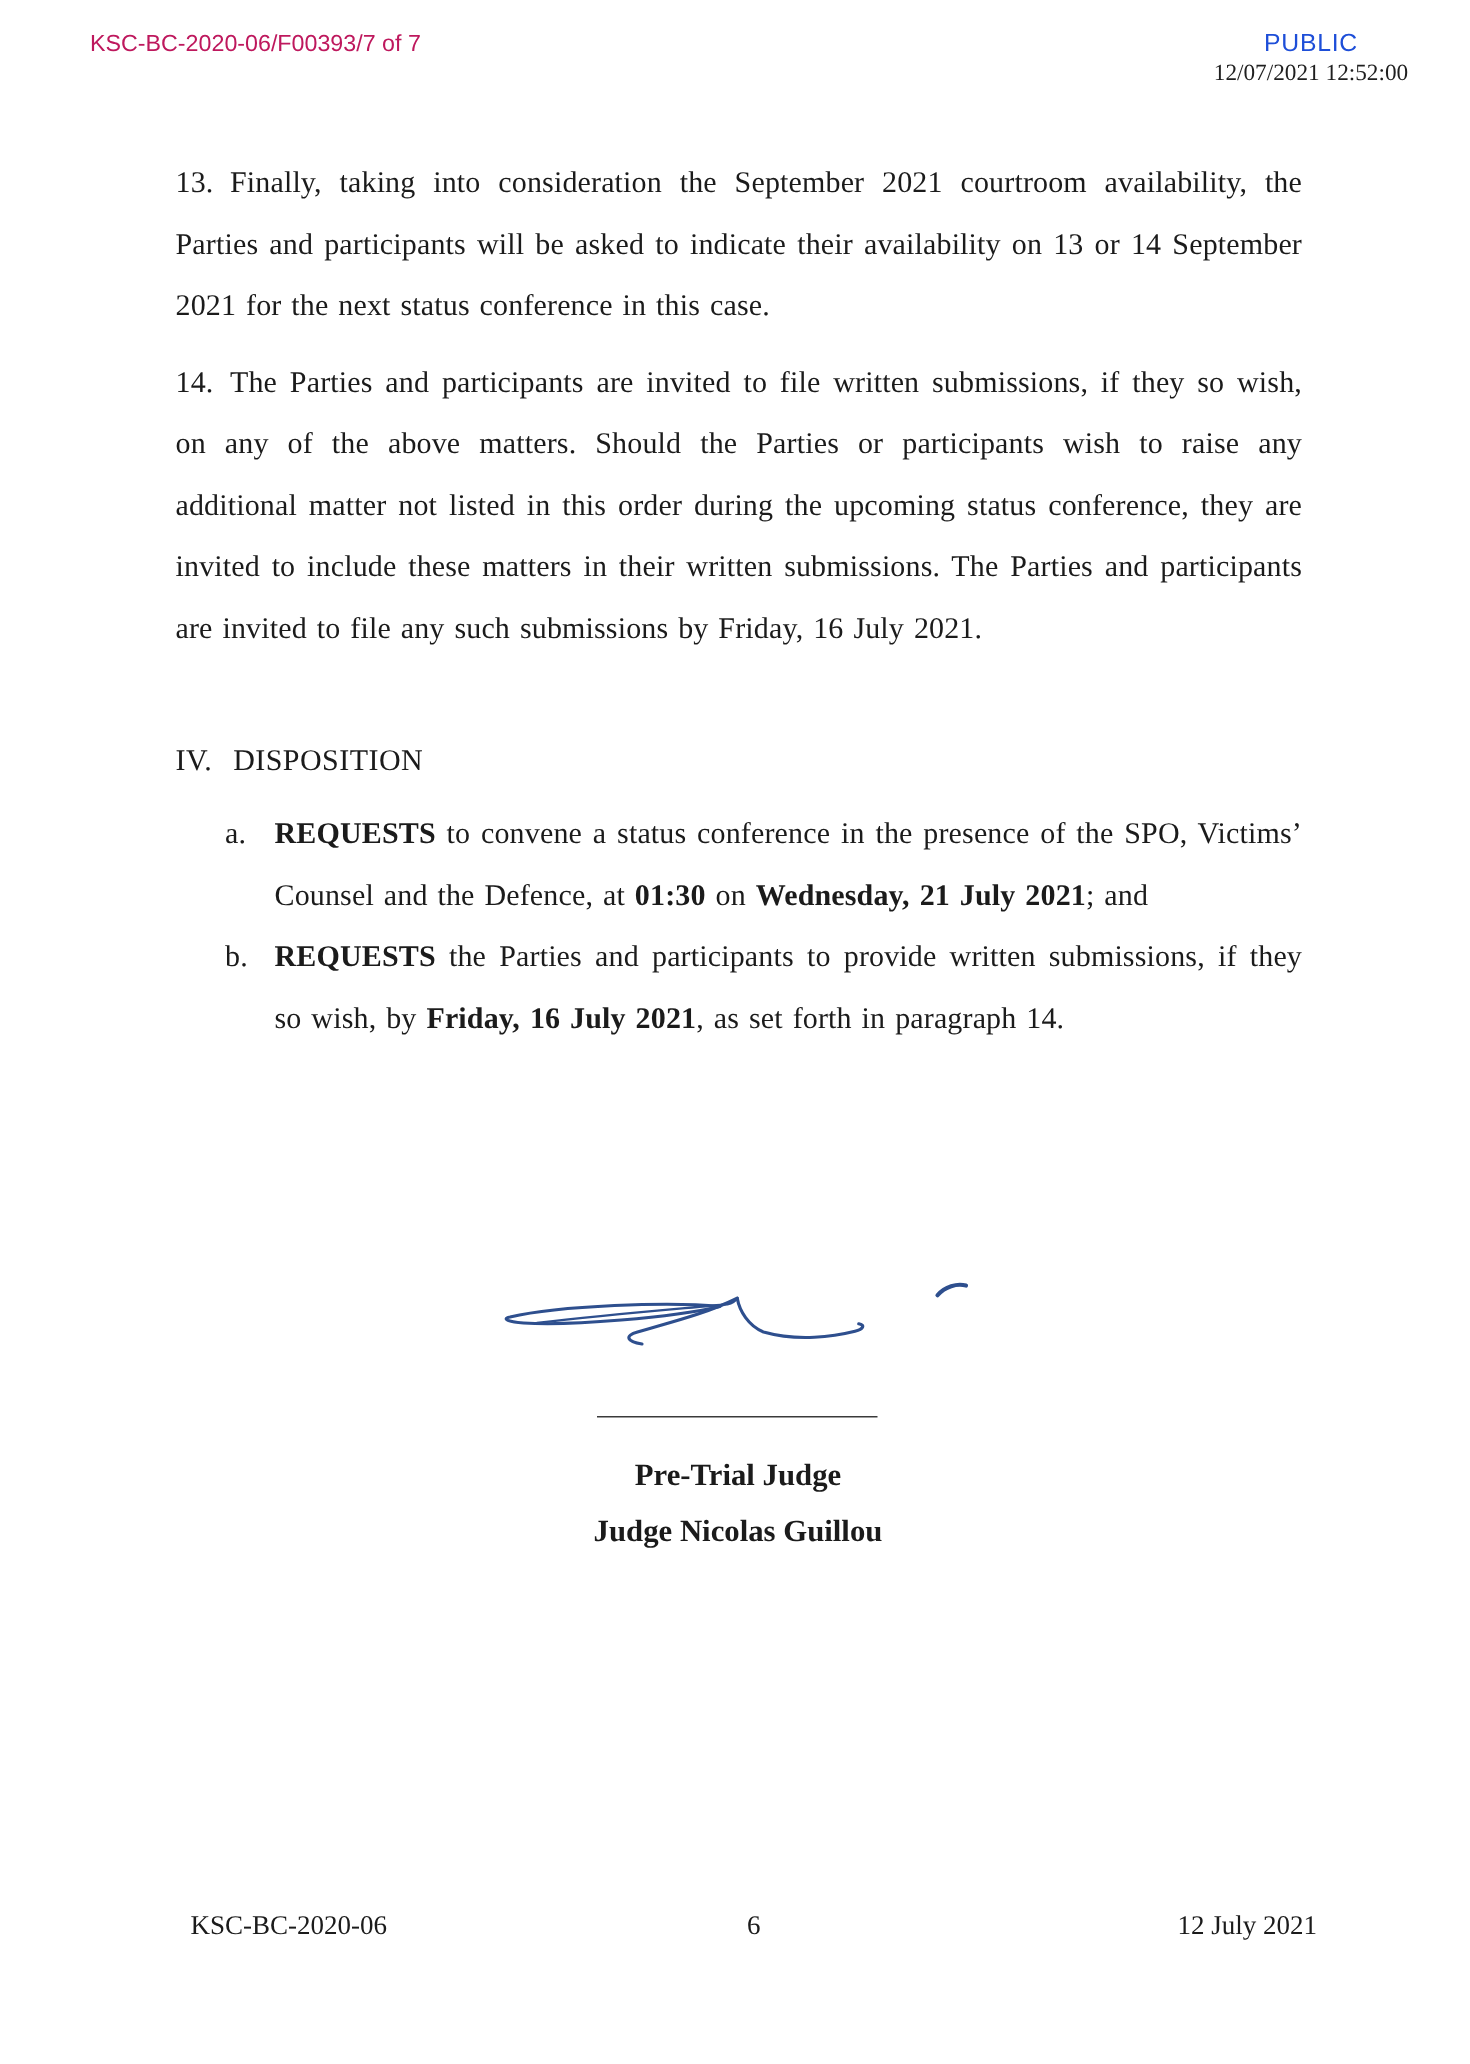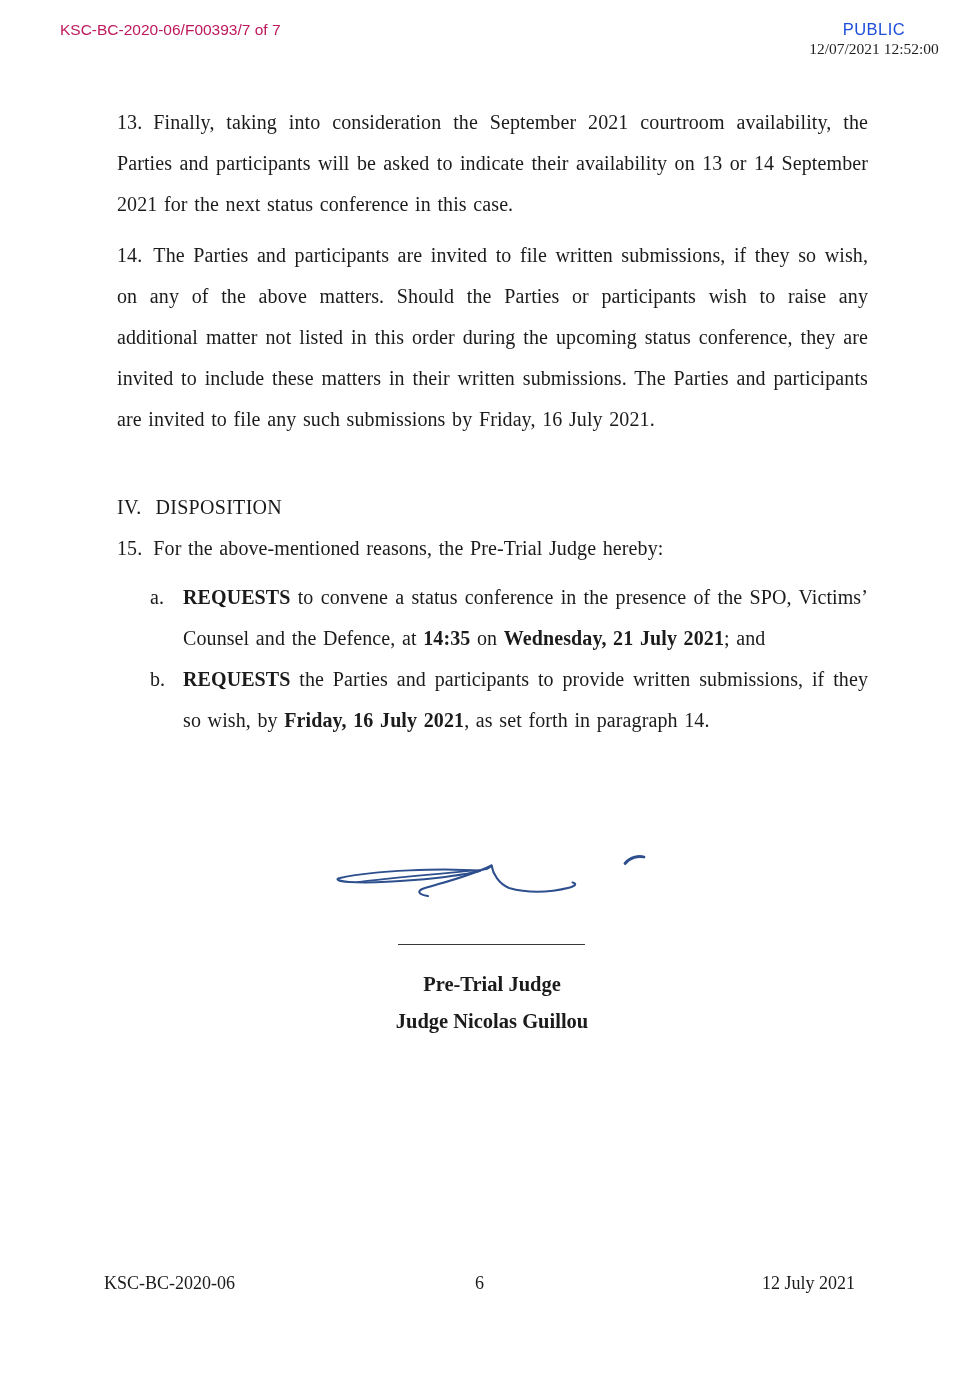--- a/index.html
+++ b/index.html
@@ -64,21 +64,21 @@
   }
 
   
   .dateline {
     position: absolute; left: 117px; top: 1104px;
     font-size: 20px; line-height: 31.5px;
   }
 
   
   .footer {
-    position: absolute; left: 104px; top: 1272px; width: 751px;
+    position: absolute; left: 127px; top: 1272px; width: 751px;
     display: grid; grid-template-columns: 1fr auto 1fr;
     font-size: 18px; line-height: 22px;
   }
   .footer .f-center { text-align: center; }
   .footer .f-right { text-align: right; }
 </style>
 </head>
 <body>
 
 <div class="page">
@@ -90,24 +90,23 @@
   </div>
 
   <div class="content">
 
     <div class="para"><span class="pnum">13.</span><span>Finally, taking into consideration the September 2021 courtroom availability, the Parties and participants will be asked to indicate their availability on 13 or 14 September 2021 for the next status conference in this case.</span></div>
 
     <div class="para para14"><span class="pnum">14.</span><span>The Parties and participants are invited to file written submissions, if they so wish, on any of the above matters. Should the Parties or participants wish to raise any additional matter not listed in this order during the upcoming status conference, they are invited to include these matters in their written submissions. The Parties and participants are invited to file any such submissions by Friday, 16 July 2021.</span></div>
 
     <div class="sec-heading"><span class="pnum">IV.</span><span>DISPOSITION</span></div>
 
-    <div class="para para15"><span class="pnum">15.</span><span>For the above-mentioned reasons, the Pre-Trial Judge hereby:</span></div>
 
     <div class="list">
-      <div class="list-item"><span class="marker">a.</span><span class="b">REQUESTS</span><span> to convene a status conference in the presence of the SPO, Victims’ Counsel and the Defence, at </span><span class="b">14:35</span><span> on </span><span class="b">Wednesday, 21 July 2021</span><span>; and</span></div>
+      <div class="list-item"><span class="marker">a.</span><span class="b">REQUESTS</span><span> to convene a status conference in the presence of the SPO, Victims’ Counsel and the Defence, at </span><span class="b">01:30</span><span> on </span><span class="b">Wednesday, 21 July 2021</span><span>; and</span></div>
       <div class="list-item"><span class="marker">b.</span><span class="b">REQUESTS</span><span> the Parties and participants to provide written submissions, if they so wish, by </span><span class="b">Friday, 16 July 2021</span><span>, as set forth in paragraph 14.</span></div>
     </div>
   </div>
 
   <svg class="sig-svg" width="332" height="66" viewBox="0 0 332 66" fill="none">
     <g stroke="#2e4f8e" fill="none" stroke-linecap="round" stroke-linejoin="round">
       <path stroke-width="2" d="M12,35 C45,27.5 118,24.5 152,28 C120,35.5 52,41 21,39 C9,38 7,36 12,35 Z"></path>
       <path stroke-width="1.6" d="M30,39 C80,33 132,29 157,26.5 C160,26 162,25 163.5,22.5"></path>
       <path stroke-width="2.1" d="M163.5,22.5 C165,31 171,41 181,45 C204,51.5 228,48 242,44.5 C247.5,43 249,40.5 244.5,39.5"></path>
       <path stroke-width="2.1" d="M100,53 C90,51.5 88,47.5 97,45 C119,38.5 142,33 163.5,22.5"></path>

